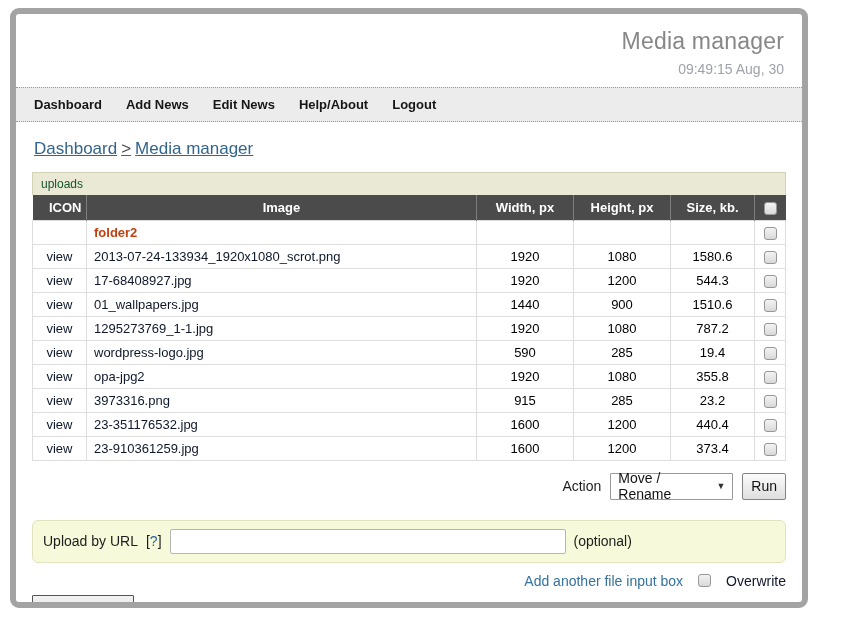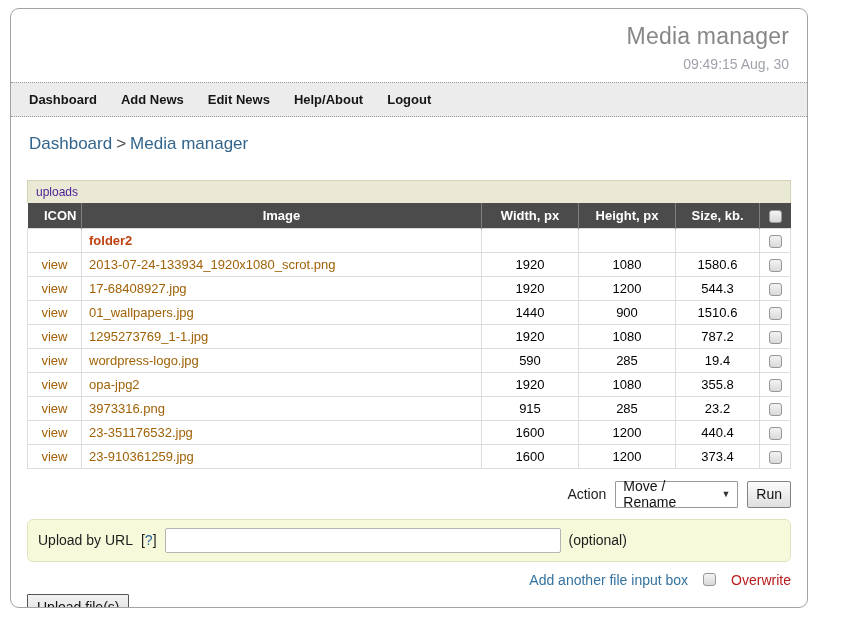--- a/index.html
+++ b/index.html
@@ -1,78 +1,78 @@
 <!DOCTYPE html>
 <html><head>
 <meta charset="utf-8">
 <style>
   * { margin:0; padding:0; box-sizing:border-box; }
   html,body { width:845px; height:625px; background:#ffffff;
     font-family:"Liberation Sans","DejaVu Sans",sans-serif; }
   a { text-decoration:none; cursor:pointer; }
 
   .container { position:absolute; left:10px; top:8px; width:798px; height:600px;
-    background:#fff; border:1px solid #a3a3a3; border-radius:9px; overflow:hidden; }
+    background:#fff; border:6px solid #a3a3a3; border-radius:9px; overflow:hidden; }
 
   
   .hdr { padding:14px 18px 10px; text-align:right; }
   .hdr-title { font-size:23px; color:#878787; letter-spacing:.2px; }
   .hdr-time { font-size:14px; color:#9fa2ab; margin-top:6px; }
 
   
   .nav { background:#ececec; border-top:1px dotted #999; border-bottom:1px dotted #999;
     padding:9px 18px; display:flex; gap:24px; }
   .nav a { font-size:13px; font-weight:bold; color:#161616; }
 
   
-  .crumbs { padding:17px 18px 26px; font-size:17px; color:#33658c; }
+  .crumbs { padding:17px 18px 13px; font-size:17px; color:#33658c;text-decoration:underline; }
   .crumbs a { color:#33658c; }
   .crumbs .sep { color:#4a4a4a; padding:0 4px; }
 
   
   .tblwrap { margin:0 16px; }
   .caption { background:#e9e9d6; border:1px solid #d2d2b4; border-bottom:none;
-    font-size:12px; color:#4c1d95; padding:4px 8px; }
+    font-size:12px; color:#14532d; padding:4px 8px; }
   table { width:100%; border-collapse:collapse; font-size:13px; table-layout:fixed; }
   thead th { background:#4b4b4b; color:#fff; font-weight:bold; height:25px;
     border-left:1px solid #7e7e7e; text-align:center; }
   thead th:first-child { border-left:none;padding-left:12px; }
   .col-icon { width:54px; } .col-w { width:97px; } .col-h { width:97px; }
   .col-s { width:84px; } .col-c { width:31px; }
   tbody td { background:#fff; border:1px solid #ddd; height:24px; padding:2px 7px; }
   td.c { text-align:center; padding:2px 2px; }
-  tbody a { color:#a16207; }
+  tbody a { color:#0f172a; }
   .folder a { color:#bf4010; font-weight:bold; }
 
   
   .cb { display:inline-block; width:13px; height:13px; border:1px solid #979797;
     border-radius:3px; background:linear-gradient(#f3f3f3,#d9d9d9); vertical-align:middle; cursor:pointer; }
 
   
   .actionbar { margin:12px 16px 0; display:flex; justify-content:flex-end; align-items:center; gap:9px; }
   .actionbar .lbl { font-size:14px; color:#1d1d1d; }
   .select { width:123px; height:27px; border:1px solid #999; background:#fff; border-radius:1px;
     display:flex; align-items:center; justify-content:space-between; padding:4px 7px; font-size:14px; color:#111; cursor:pointer; }
   .select .arrow { font-size:9px; color:#333; }
   .btn { height:27px; padding:0 8px; font-size:14px; color:#111;
     background:linear-gradient(#fcfcfc,#dedede); border:1px solid #828282; border-radius:2px; cursor:pointer;
     font-family:"Liberation Sans","DejaVu Sans",sans-serif; }
 
   
-  .panel { margin:11px 16px 0; background:#f6f9da; border:1px solid #e0e3bd; border-radius:6px;
+  .panel { margin:20px 16px 0; background:#f6f9da; border:1px solid #e0e3bd; border-radius:6px;
     padding:8px 10px; display:flex; align-items:center; gap:8px; font-size:14px; color:#1d1d1d; }
   .panel .help a { color:#2a6496; }
   .urlinput { width:396px; height:25px; border:1px solid #b5b5b5; border-radius:2px; padding:0 6px;
     font-size:13px; font-family:"Liberation Sans","DejaVu Sans",sans-serif; }
 
   
   .addrow { margin:10px 16px 0; display:flex; justify-content:flex-end; align-items:center; gap:15px;
     font-size:14px; }
   .addrow a { color:#34729f; }
-  .addrow .ow { color:#b91c1c; }
+  .addrow .ow { color:#0f172a; }
   .uploadrow { margin:6px 16px; }
   .btn-upload { height:27px; padding:0 9px; font-size:14px; color:#111;
     background:linear-gradient(#f2f2f2,#ddd); border:1px solid #555; border-radius:1px; cursor:pointer;
     font-family:"Liberation Sans","DejaVu Sans",sans-serif; }
 </style>
 </head>
 <body>
 
 <div class="container">
 

